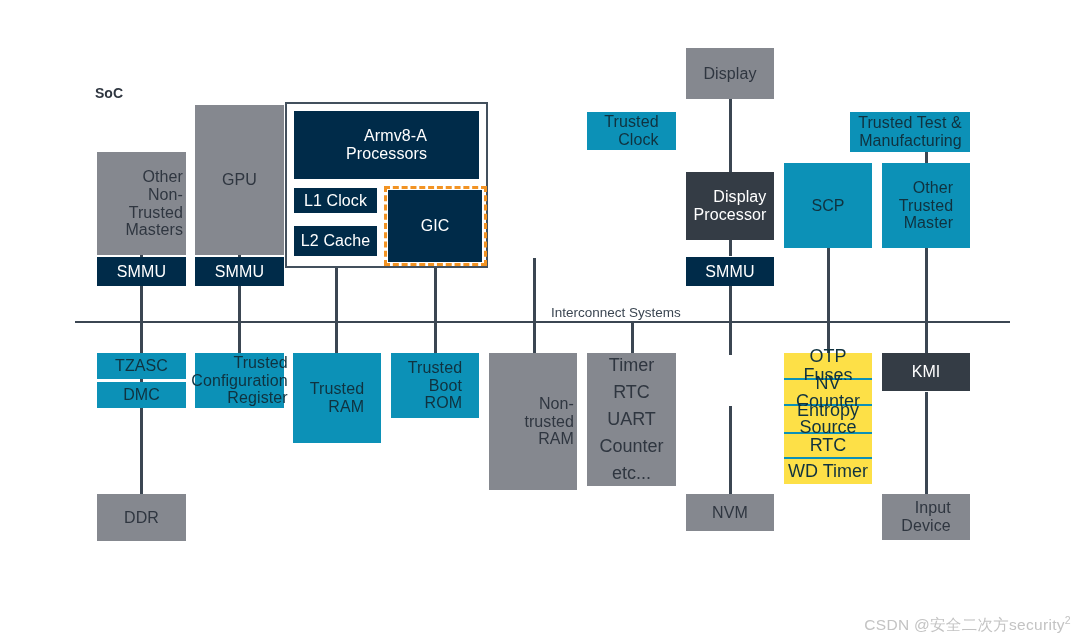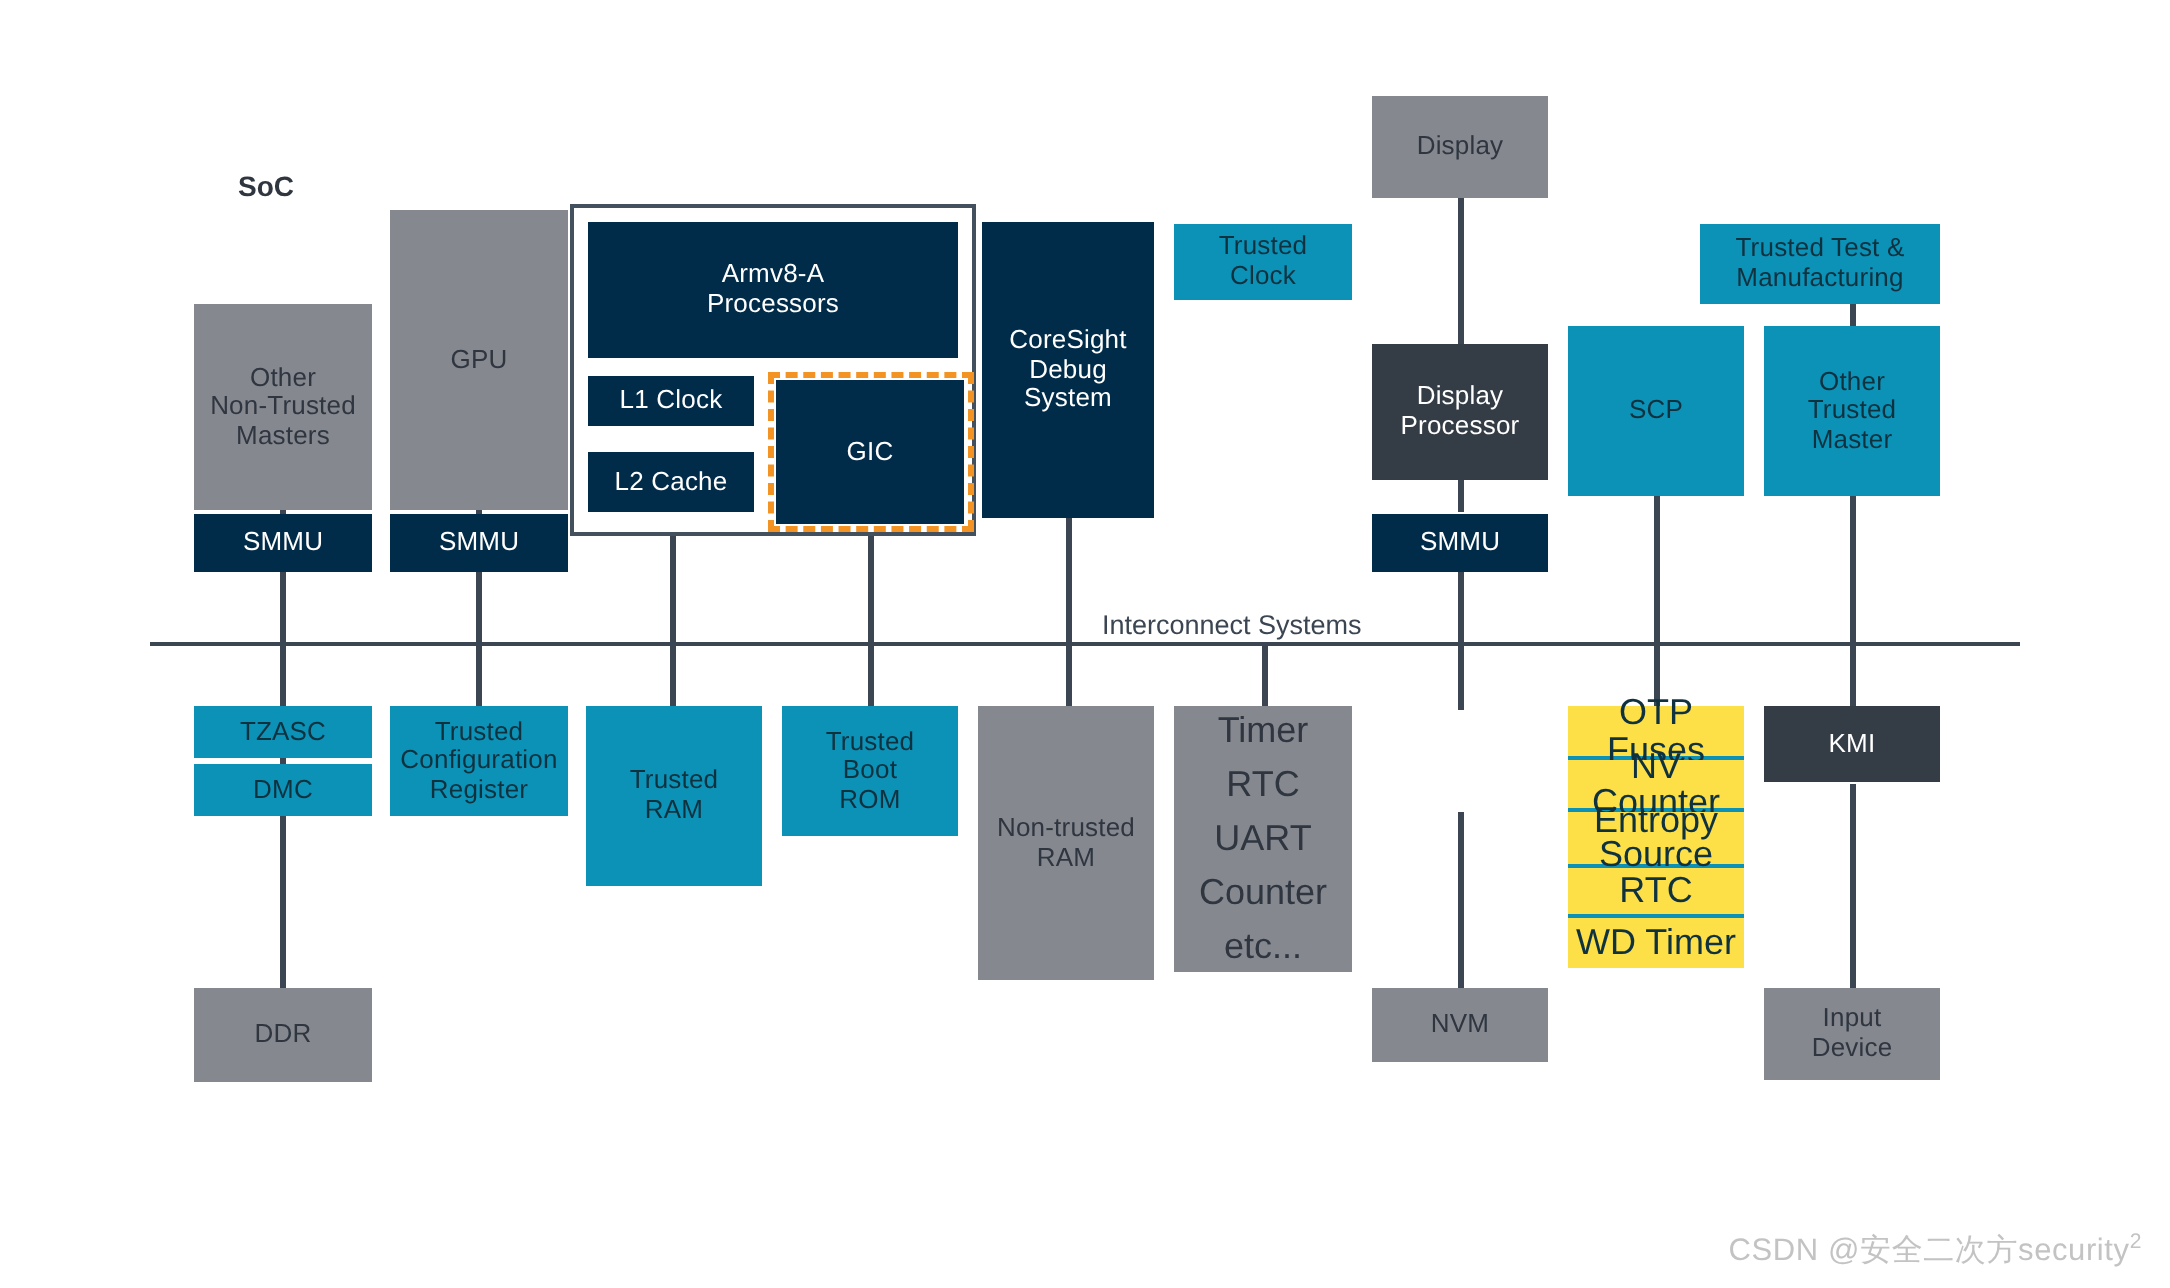--- a/index.html
+++ b/index.html
@@ -19,23 +19,23 @@
     background: #ffffff;
     overflow: hidden;
   }
 
   
   .blk {
     position: absolute;
     display: flex;
     align-items: center;
     justify-content: center;
-    text-align: center;
+    text-align: right;
     line-height: 1.12;
-    font-size: 13px;
+    font-size: 16px;
     letter-spacing: 0.1px;
     padding: 1px 3px;
     z-index: 3;
     white-space: pre-line;
   }
   .gray  { background: #85888f; color: #2f3640; }
   .teal  { background: #0c91b7; color: #10323f; }
   .navy  { background: #002b49; color: #ffffff; }
   .char  { background: #343c45; color: #ffffff; }
 
@@ -115,21 +115,20 @@
 
   
   #soc-label {
     position: absolute;
     left: 95px;
     top: 85px;
     font-size: 14px;
     font-weight: bold;
     color: #2f3640;
     z-index: 5;
-    margin-left: 24px;
   }
 
   
   #watermark {
     position: absolute;
     right: 14px;
     bottom: 8px;
     font-size: 15.5px;
     color: #c3c3c3;
     letter-spacing: 0.3px;
@@ -188,23 +187,20 @@
   <div class="blk gray" style="left:195px; top:105px; width:89px; height:150px;">GPU</div>
   <div class="blk navy" style="left:195px; top:257px; width:89px; height:29px;">SMMU</div>
 
   <div class="blk navy" style="left:294px; top:111px; width:185px; height:68px;">Armv8-A
 Processors</div>
   <div class="blk navy" style="left:294px; top:188px; width:83px; height:25px;">L1 Clock</div>
   <div class="blk navy" style="left:294px; top:226px; width:83px; height:30px;">L2 Cache</div>
   <div class="blk navy" style="left:388px; top:190px; width:94px; height:72px;">GIC</div>
   <div id="gic-dash"></div>
 
-  <div class="blk navy" style="left:491px; top:111px; width:86px; height:148px;">CoreSight
-Debug
-System</div>
 
   <div class="blk teal" style="left:587px; top:112px; width:89px; height:38px;">Trusted
 Clock</div>
 
   <div class="blk gray" style="left:686px; top:48px; width:88px; height:51px;">Display</div>
   <div class="blk char" style="left:686px; top:172px; width:88px; height:68px;">Display
 Processor</div>
   <div class="blk navy" style="left:686px; top:257px; width:88px; height:29px;">SMMU</div>
 
   <div class="blk teal" style="left:784px; top:163px; width:88px; height:85px;">SCP</div>

